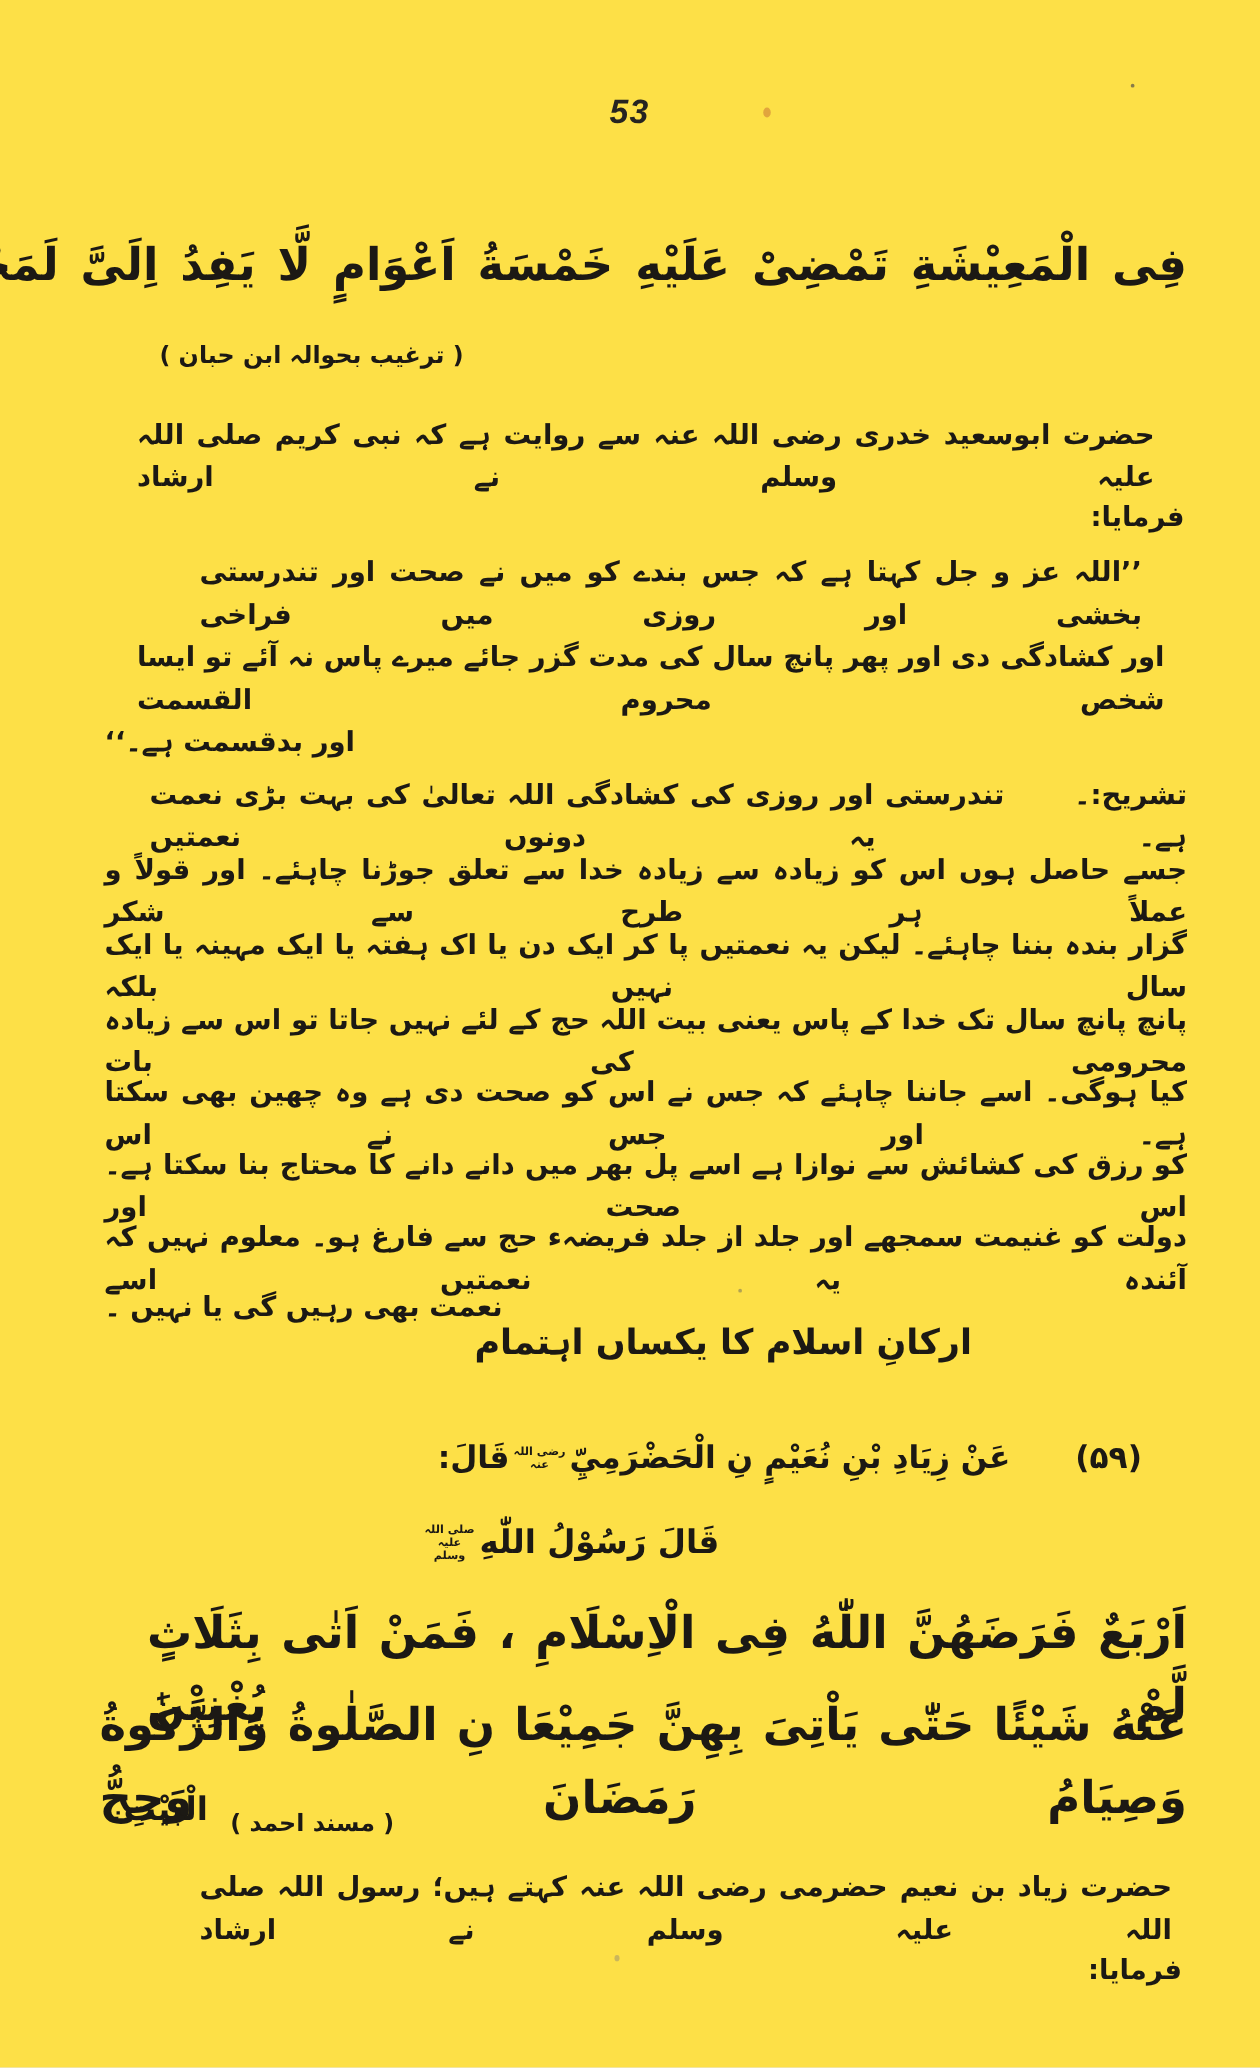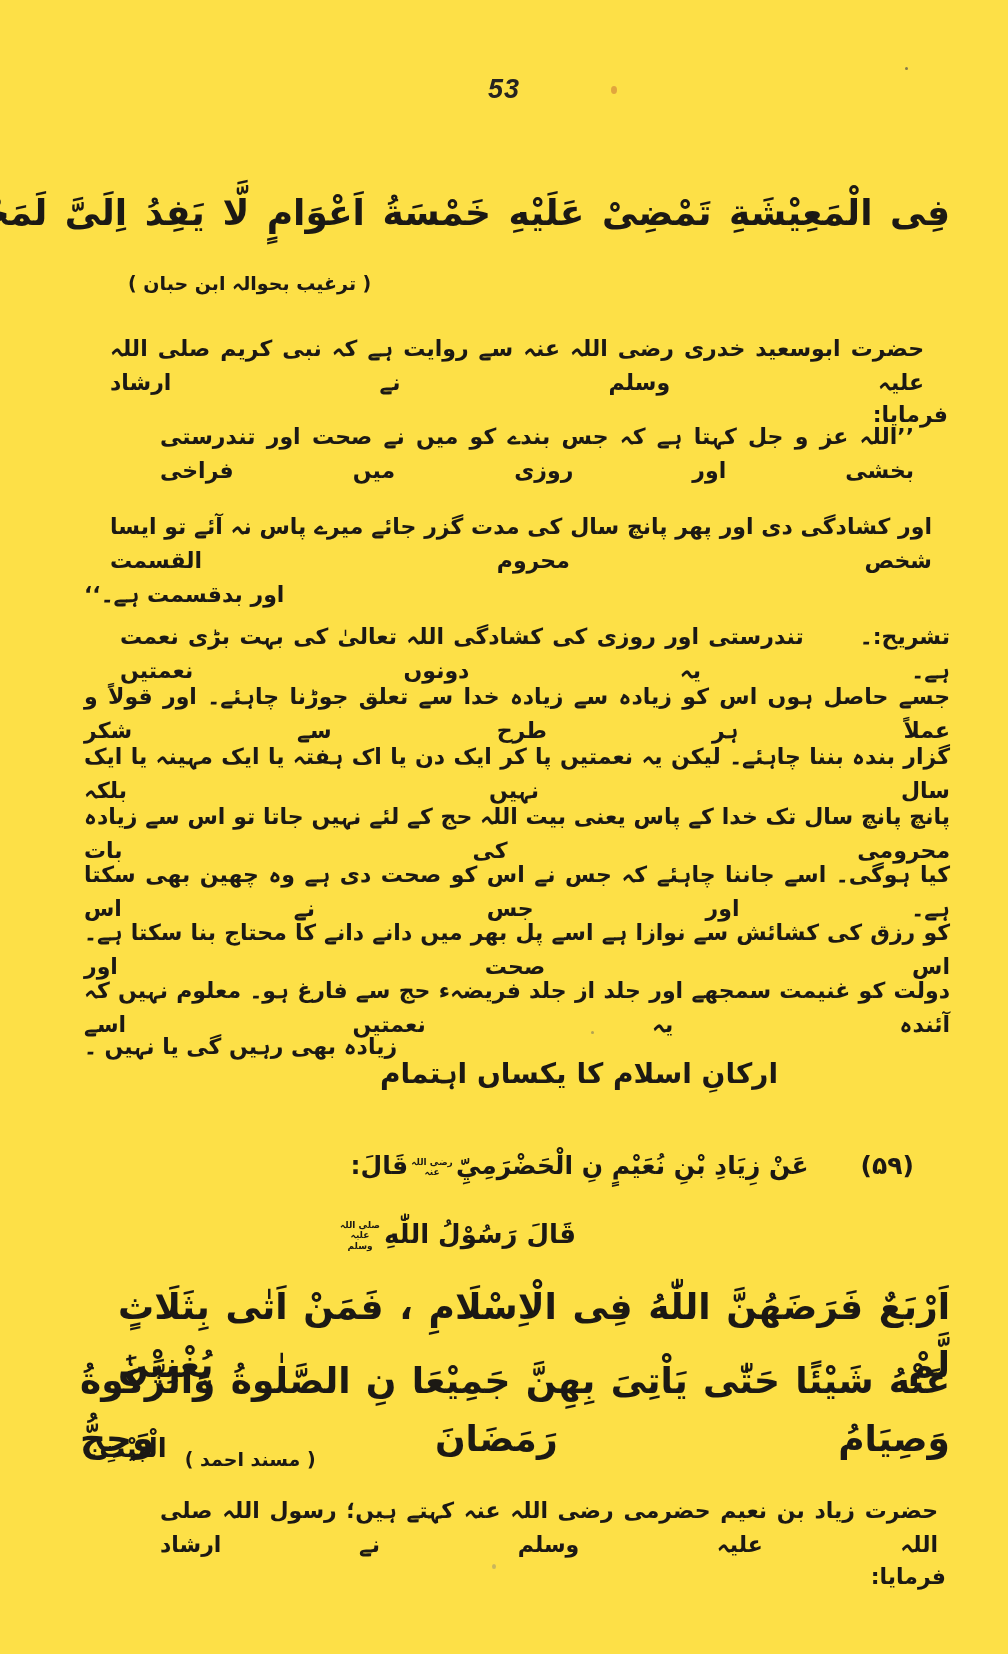--- a/index.html
+++ b/index.html
@@ -55,34 +55,34 @@
   <div class="speck dot2"></div>
   <div class="speck dot3"></div>
 
   <div class="line a" style="top:184px;right:58px;left:58px;text-align:right;word-spacing:5px;">فِى الْمَعِيْشَةِ تَمْضِىْ عَلَيْهِ خَمْسَةُ اَعْوَامٍ لَّا يَفِدُ اِلَىَّ لَمَحْرُوْمٌ ۔</div>
 
   <div class="line small-u" style="top:272px;left:128px;">( ترغیب بحوالہ ابن حبان )</div>
 
   <div class="line u just" style="top:332px;left:110px;right:84px;">حضرت ابوسعید خدری رضی اللہ عنہ سے روایت ہے کہ نبی کریم صلی اللہ علیہ وسلم نے ارشاد</div>
   <div class="line u" style="top:398px;right:60px;text-align:right;">فرمایا:</div>
 
-  <div class="line u just" style="top:420px;left:160px;right:94px;">’’اللہ عز و جل کہتا ہے کہ جس بندے کو میں نے صحت اور تندرستی بخشی اور روزی میں فراخی</div>
+  <div class="line u just" style="top:442px;left:160px;right:94px;">’’اللہ عز و جل کہتا ہے کہ جس بندے کو میں نے صحت اور تندرستی بخشی اور روزی میں فراخی</div>
   <div class="line u just" style="top:510px;left:110px;right:76px;">اور کشادگی دی اور پھر پانچ سال کی مدت گزر جائے میرے پاس نہ آئے تو ایسا شخص محروم القسمت</div>
   <div class="line u" style="top:578px;left:84px;text-align:left;">اور بدقسمت ہے۔‘‘</div>
 
   <div class="line u just" style="top:620px;left:120px;right:58px;">
     <span>تشریح:۔</span><span class="spacer"></span><span>تندرستی اور روزی کی کشادگی اللہ تعالیٰ کی بہت بڑی نعمت ہے۔ یہ دونوں نعمتیں</span>
   </div>
   <div class="line u just" style="top:680px;left:84px;right:58px;">جسے حاصل ہوں اس کو زیادہ سے زیادہ خدا سے تعلق جوڑنا چاہئے۔ اور قولاً و عملاً ہر طرح سے شکر</div>
   <div class="line u just" style="top:740px;left:84px;right:58px;">گزار بندہ بننا چاہئے۔ لیکن یہ نعمتیں پا کر ایک دن یا اک ہفتہ یا ایک مہینہ یا ایک سال نہیں بلکہ</div>
   <div class="line u just" style="top:800px;left:84px;right:58px;">پانچ پانچ سال تک خدا کے پاس یعنی بیت اللہ حج کے لئے نہیں جاتا تو اس سے زیادہ محرومی کی بات</div>
   <div class="line u just" style="top:858px;left:84px;right:58px;">کیا ہوگی۔ اسے جاننا چاہئے کہ جس نے اس کو صحت دی ہے وہ چھین بھی سکتا ہے۔ اور جس نے اس</div>
   <div class="line u just" style="top:916px;left:84px;right:58px;">کو رزق کی کشائش سے نوازا ہے اسے پل بھر میں دانے دانے کا محتاج بنا سکتا ہے۔ اس صحت اور</div>
   <div class="line u just" style="top:974px;left:84px;right:58px;">دولت کو غنیمت سمجھے اور جلد از جلد فریضہء حج سے فارغ ہو۔ معلوم نہیں کہ آئندہ یہ نعمتیں اسے</div>
-  <div class="line u" style="top:1030px;left:84px;text-align:left;">زیادہ بھی رہیں گی یا نہیں ۔</div>
+  <div class="line u" style="top:1030px;left:84px;text-align:left;">نعمت بھی رہیں گی یا نہیں ۔</div>
 
   <div class="heading">ارکانِ اسلام کا یکساں اہتمام</div>
 
   <div class="line flexrow" style="top:1146px;left:84px;right:94px;direction:rtl;gap:52px;">
     <span class="a" style="font-size:25px;">(۵۹)</span>
     <span class="a" style="font-size:25px;"><span>عَنْ زِيَادِ بْنِ نُعَيْمٍ نِ الْحَضْرَمِيِّ</span><span class="stack">رضی اللہ عنہ</span><span>قَالَ:</span></span>
   </div>
 
   <div class="line a" style="top:1214px;left:336px;font-size:26px;">
     <span>قَالَ رَسُوْلُ اللّٰهِ</span><span class="stack">صلی اللہ علیہ وسلم</span>

